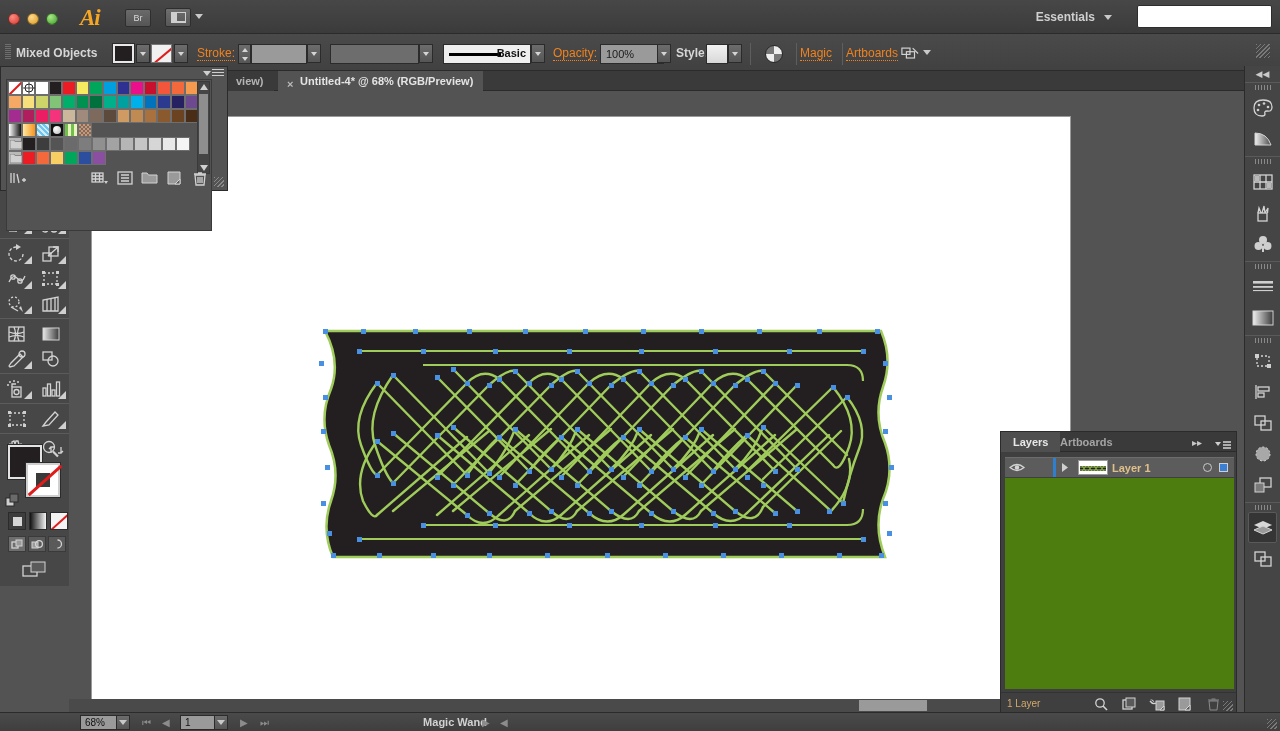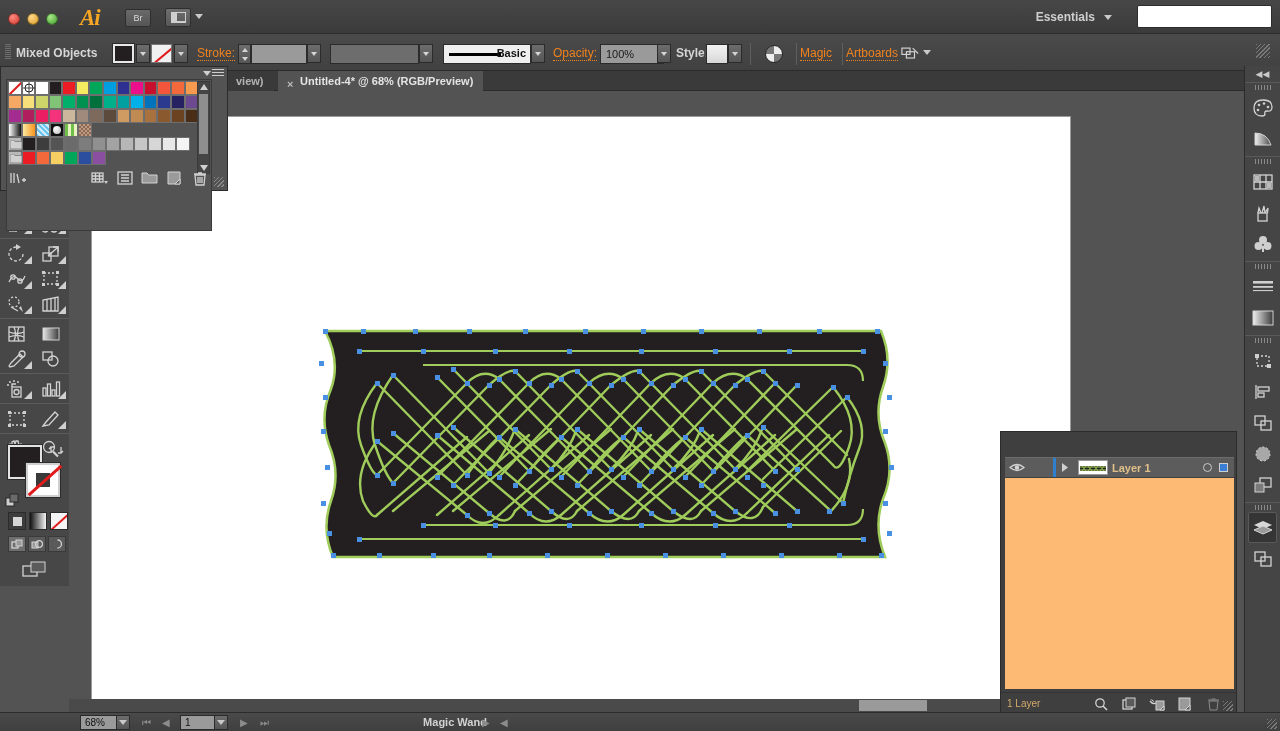--- a/index.html
+++ b/index.html
@@ -253,21 +253,21 @@
     position:absolute;left:1000px;top:431px;width:237px;height:284px;
     background:#3f3f3f;border:1px solid #2b2b2b;
   }
   .lay-tabs{height:20px;background:#3a3a3a;position:relative;border-bottom:1px solid #2b2b2b;}
   .lay-tab{
     position:absolute;top:0;height:20px;line-height:20px;font-size:11px;font-weight:bold;padding:0 12px;color:#a5a5a5;
   }
   .lay-tab.active{background:#4f4f4f;color:#e8e8e8;}
   .lay-dblarrow{position:absolute;right:34px;top:5px;color:#c9c9c9;font-size:10px;}
   .lay-hamb{position:absolute;right:5px;top:5px;}
-  .lay-list{position:absolute;left:4px;top:25px;width:229px;height:232px;background:#fdba74;}
+  .lay-list{position:absolute;left:4px;top:25px;width:229px;height:232px;background:#4d7c0f;}
   .lay-row{
     display:flex;align-items:center;height:21px;background:#5c5c5c;border-bottom:1px solid #3f3f3f;
     border-top:1px solid #6c6c6c;
   }
   .lay-eye{width:24px;display:flex;align-items:center;justify-content:center;}
   .lay-lock{width:24px;}
   .lay-selbar{width:3px;height:19px;background:#2f7fd0;}
   .lay-tri{width:18px;display:flex;align-items:center;justify-content:center;}
   .lay-thumb{
     width:30px;height:15px;background:#fff;border:1px solid #999;margin:0 4px;overflow:hidden;position:relative;
@@ -1009,20 +1009,31 @@
             <path d="M2 4 L12 4 L11 14 L3 14 Z" class="white"></path>
             <path d="M1 3 L13 3 M5 2 L9 2" class="white"></path>
             <path d="M5 6 L5 12 M7 6 L7 12 M9 6 L9 12" class="white" stroke-width="0.9"></path>
           </svg>
       </div>
     </div>
     <div class="sw-resize"></div>
   </div>
 
   <div class="layers">
+    <div class="lay-tabs">
+      <div class="lay-tab active" style="left:0">Layers</div>
+      <div class="lay-tab" style="left:47px">Artboards</div>
+      <div class="lay-dblarrow">▸▸</div>
+      <div class="lay-hamb">
+        <svg width="16" height="10" viewBox="0 0 16 10">
+            <path d="M0 1 L6 1 L3 5 Z" class="wfill"></path>
+            <path d="M8 1 L16 1 M8 4 L16 4 M8 7 L16 7" class="white" stroke-width="1.3"></path>
+          </svg>
+      </div>
+    </div>
     <div class="lay-list">
       <div class="lay-row">
         <span class="lay-eye">
           <svg width="16" height="11" viewBox="0 0 16 11">
               <path d="M1 5.5 Q8 -0.5 15 5.5 Q8 11.5 1 5.5 Z" class="white"></path>
               <circle cx="8" cy="5.5" r="2.2" fill="#d3d3d3"></circle>
             </svg>
         </span>
         <span class="lay-lock"></span>
         <span class="lay-selbar"></span>

